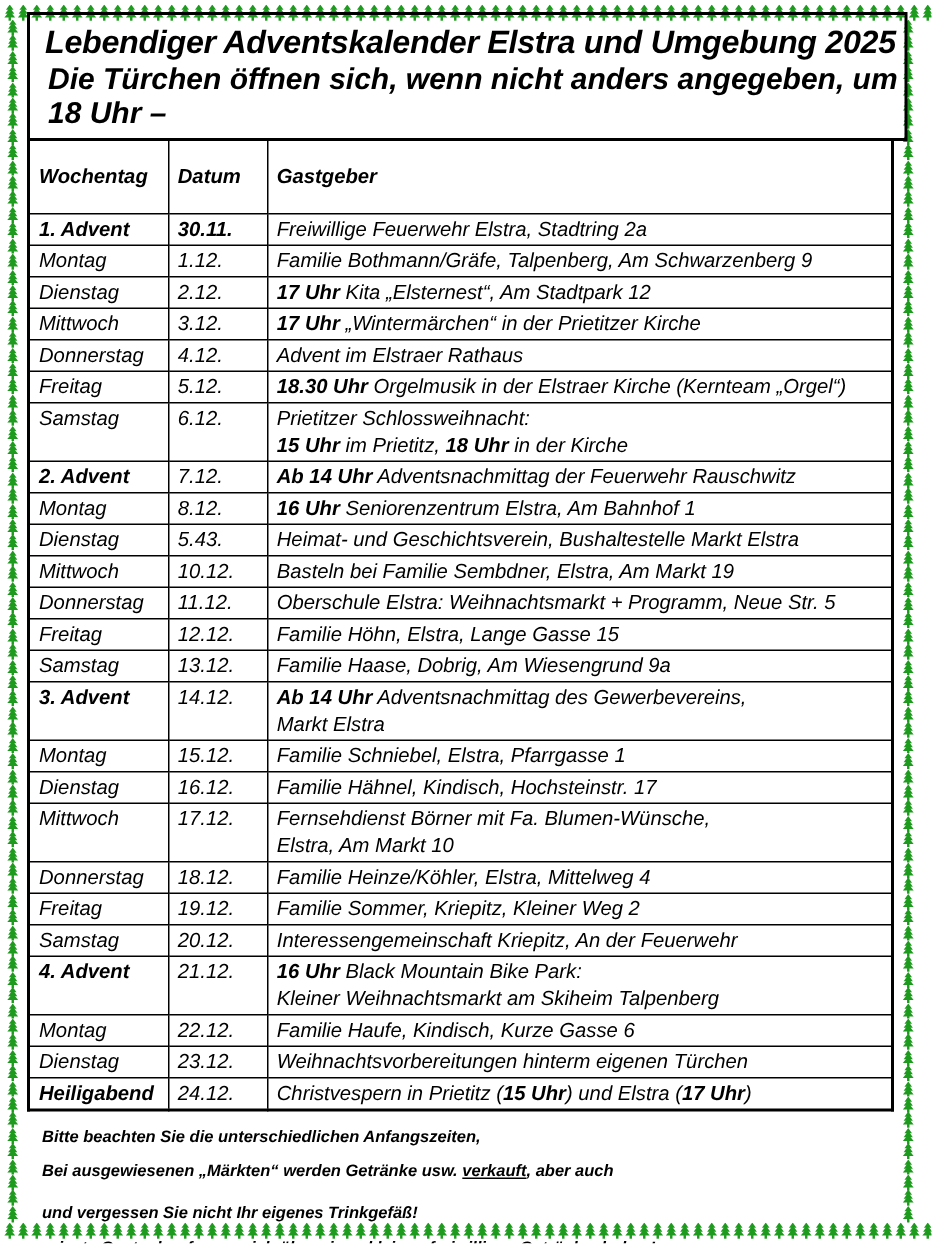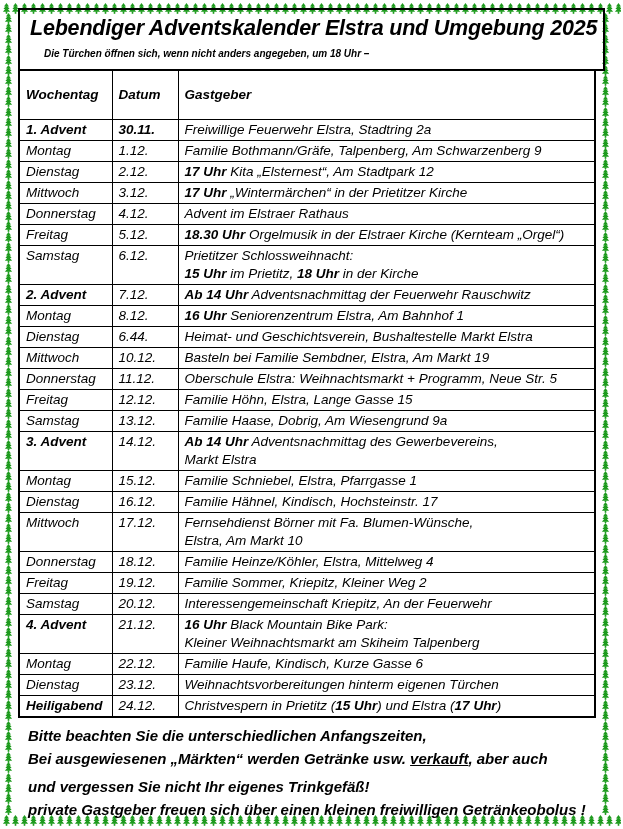--- a/index.html
+++ b/index.html
@@ -26,40 +26,40 @@
   .title-box{
     box-sizing:border-box;width:587px;
     border:2px solid #000;
     padding:5px 0 4px 0;
   }
   .page-title{
     font-size:21.5px;font-weight:bold;line-height:27px;
     margin:0 0 0 10px;letter-spacing:-0.2px;
   }
   .intro-line{
-    font-size:10px;font-weight:bold;line-height:23px;margin-left:24px;
+    font-size:20px;font-weight:bold;line-height:23px;margin-left:12px;
   }
   table.schedule{
     width:578px;border-collapse:collapse;margin-top:-2px;
     font-size:13.5px;
     border:2px solid #000;
   }
   table.schedule th, table.schedule td{
     border:1px solid #000;
     vertical-align:top;
     padding:1px 6px;
     line-height:18px;
     text-align:left;
   }
   table.schedule th{font-weight:bold;line-height:20px;padding:14px 6px;}
   td.host div{white-space:nowrap;}
   .b{font-weight:bold;margin-top:24px;}
   .u{text-decoration:underline;}
   .footer{margin-top:6px;padding-left:10px;}
-  .footer .footer-line{font-size:15px;font-weight:bold;line-height:23px;white-space:nowrap;}
+  .footer .footer-line{font-size:11px;font-weight:bold;line-height:23px;white-space:nowrap;}
   .footer .footer-line:nth-child(3){margin-top:5px;}
 </style>
 </head>
 <body>
 
 <div class="page">
 
   <div class="tree-row top">
       <svg viewBox="0 0 10 12" class="tree" style="fill: rgb(30, 155, 30);">
         <polygon points="5,0 2.2,3.9 7.8,3.9"></polygon>
@@ -1913,21 +1913,21 @@
           </tr>
           <tr>
             <td class="day">Montag</td>
             <td class="date">8.12.</td>
             <td class="host">
               <div><span class="b">16 Uhr</span><span> Seniorenzentrum Elstra, Am Bahnhof 1</span></div>
             </td>
           </tr>
           <tr>
             <td class="day">Dienstag</td>
-            <td class="date">6.44.</td>
+            <td class="date">5.43.</td>
             <td class="host">
               <div><span>Heimat- und Geschichtsverein, Bushaltestelle Markt Elstra</span></div>
             </td>
           </tr>
           <tr>
             <td class="day">Mittwoch</td>
             <td class="date">10.12.</td>
             <td class="host">
               <div><span>Basteln bei Familie Sembdner, Elstra, Am Markt 19</span></div>
             </td>

